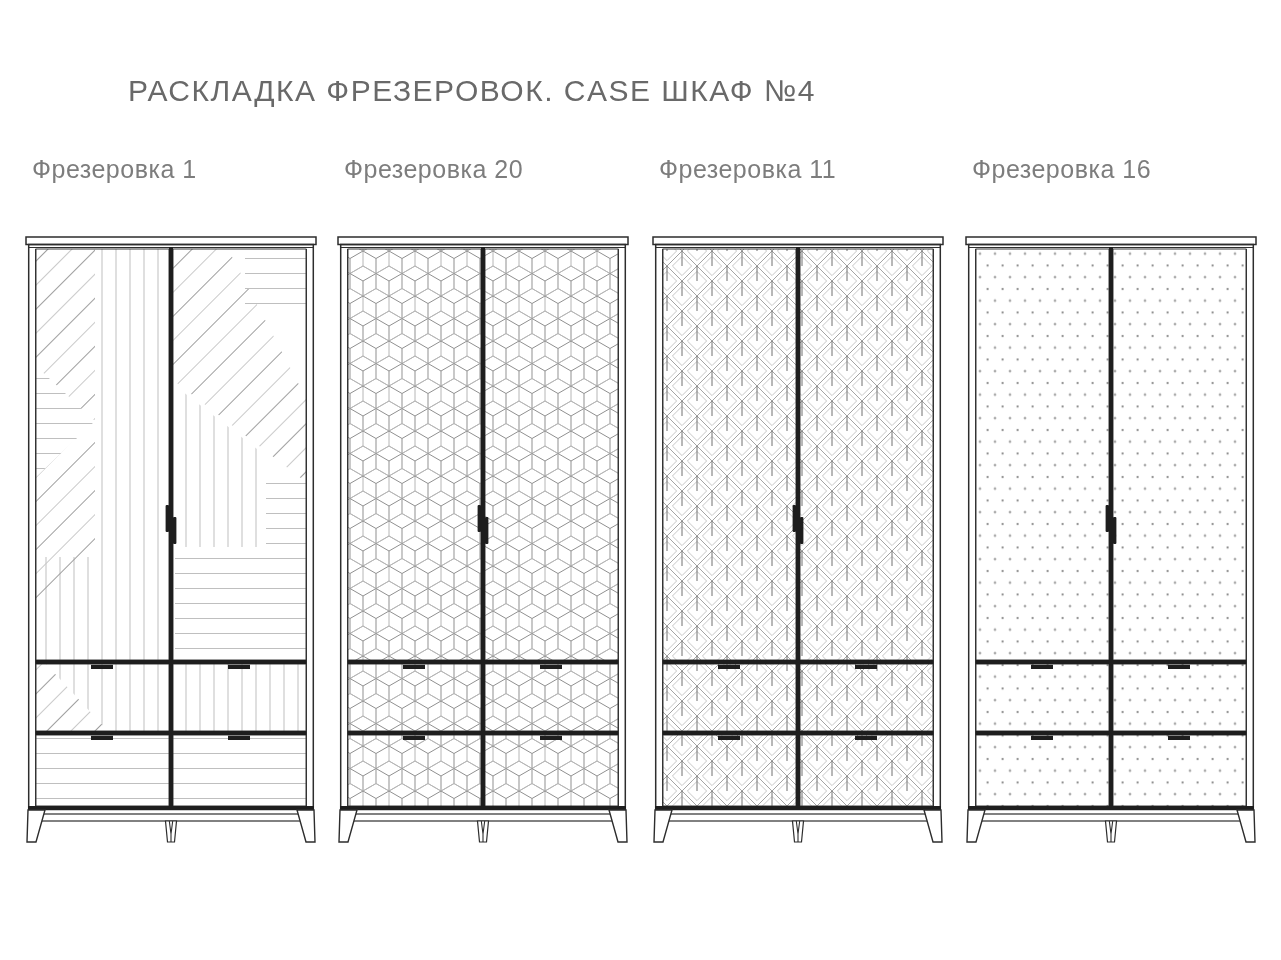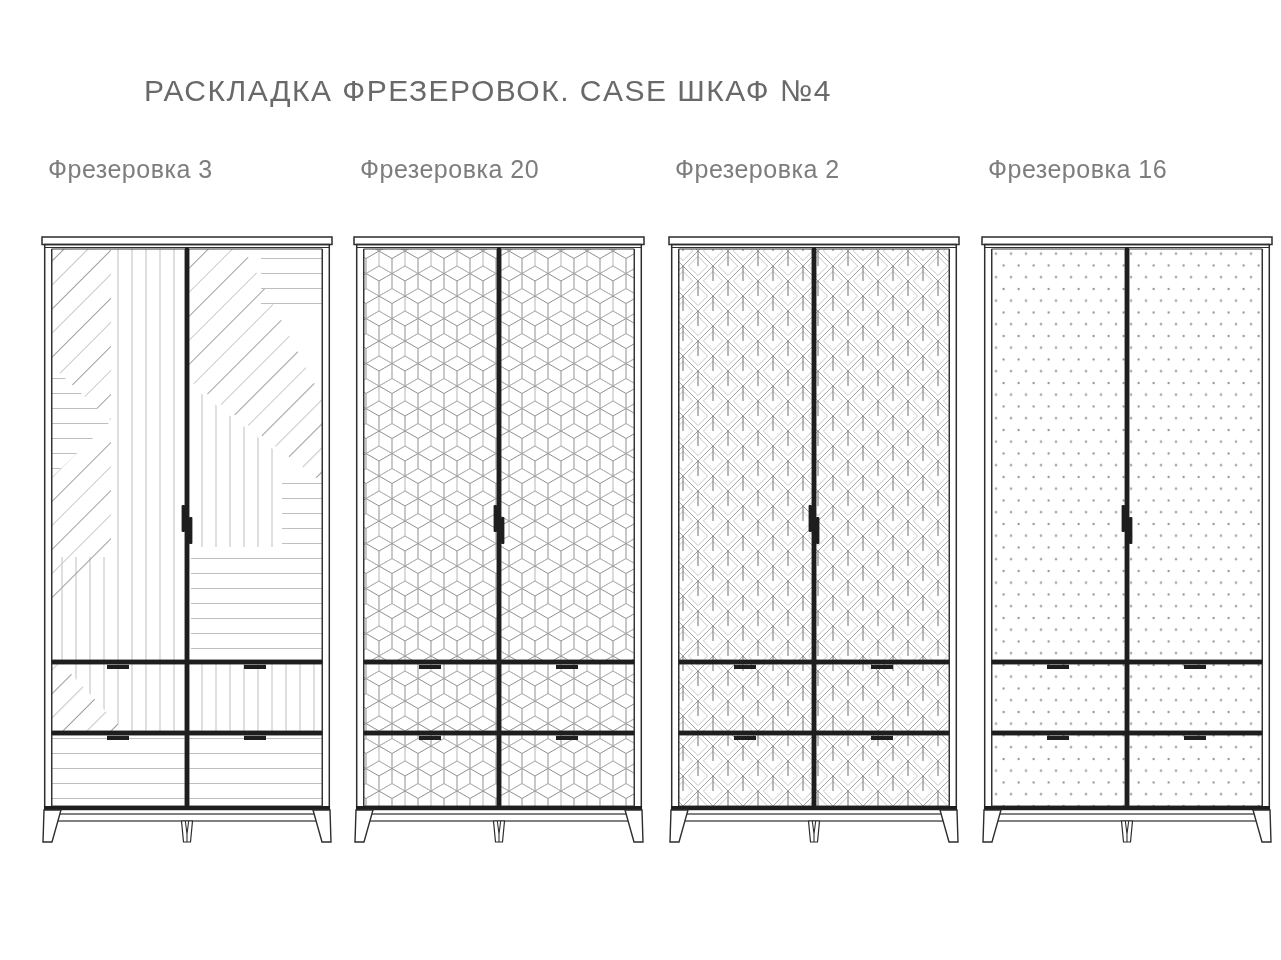--- a/index.html
+++ b/index.html
@@ -1,40 +1,40 @@
 <!DOCTYPE html>
 <html><head>
 <meta charset="utf-8">
 <style>
   html,body{margin:0;padding:0;}
   body{
     width:1281px;height:960px;background:#ffffff;position:relative;overflow:hidden;
     font-family:"Liberation Sans", sans-serif;
   }
-  .sheet{position:absolute;inset:0;margin-left:16px;}
+  .sheet{position:absolute;inset:0;}
   .page-title{
     position:absolute;left:128px;top:74px;
     font-size:30px;letter-spacing:1.5px;color:#696969;font-weight:400;white-space:nowrap;
   }
   .fig{position:absolute;width:292px;margin:0;}
   .fig-label{
     position:absolute;left:7px;top:0;
     font-size:25px;color:#7d7d7d;letter-spacing:0.5px;white-space:nowrap;
   }
   .fig-draw{position:absolute;left:0;top:81px;width:292px;height:608px;}
   .fig-draw svg{display:block;}
 </style>
 </head>
 <body>
 
 <div class="sheet">
   <div class="page-title">РАСКЛАДКА ФРЕЗЕРОВОК. CASE ШКАФ №4</div>
 
   <figure class="fig" style="left:25px;top:155px;">
-    <figcaption class="fig-label">Фрезеровка 3</figcaption>
+    <figcaption class="fig-label">Фрезеровка 1</figcaption>
     <div class="fig-draw">
         <svg width="292" height="608" viewBox="0 0 292 608" xmlns="http://www.w3.org/2000/svg">
       <defs>
             <pattern id="pv0" width="14" height="14" patternUnits="userSpaceOnUse">
       <path d="M7,0 V14" stroke="#bfbfbf" stroke-width="1"></path>
             </pattern>
             <pattern id="ph0" width="15" height="15" patternUnits="userSpaceOnUse">
       <path d="M0,7.5 H15" stroke="#bfbfbf" stroke-width="1"></path>
             </pattern>
             <pattern id="pd0" width="34" height="34" patternUnits="userSpaceOnUse" patternTransform="rotate(45)">
@@ -155,21 +155,21 @@
           <polygon points="289,574 272,574 281,606 290,606" fill="#fff" stroke="#2d2d2d" stroke-width="1.4"></polygon>
           <g>
             <polygon points="140.5,585 151.5,585 149.5,606 142.5,606" fill="#fff" stroke="#2d2d2d" stroke-width="1.2"></polygon>
         <path d="M144.3,585 L146,598 L147.7,585 M146,598 V606" fill="none" stroke="#2d2d2d" stroke-width="1.1"></path>
           </g>
     </svg>
       </div>
   </figure>
 
   <figure class="fig" style="left:652px;top:155px;">
-    <figcaption class="fig-label">Фрезеровка 2</figcaption>
+    <figcaption class="fig-label">Фрезеровка 11</figcaption>
     <div class="fig-draw">
         <svg width="292" height="608" viewBox="0 0 292 608" xmlns="http://www.w3.org/2000/svg">
       <defs>
             <pattern id="lv2" width="30" height="30" patternUnits="userSpaceOnUse">
       <path d="M15,0 L30,15 L15,30 L0,15 Z" fill="none" stroke="#a3a3a3" stroke-width="1"></path>
       <path d="M15,5.4 L24.6,15 L15,24.6 L5.4,15 Z" fill="none" stroke="#c6c6c6" stroke-width="1"></path>
       <path d="M9.6,0 L0,9.6 M20.4,0 L30,9.6 M0,20.4 L9.6,30 M30,20.4 L20.4,30" fill="none" stroke="#c6c6c6" stroke-width="1"></path>
       <path d="M15,0 V15 M0,15 V30 M30,15 V30" fill="none" stroke="#707070" stroke-width="1"></path>
             </pattern>
           </defs>

